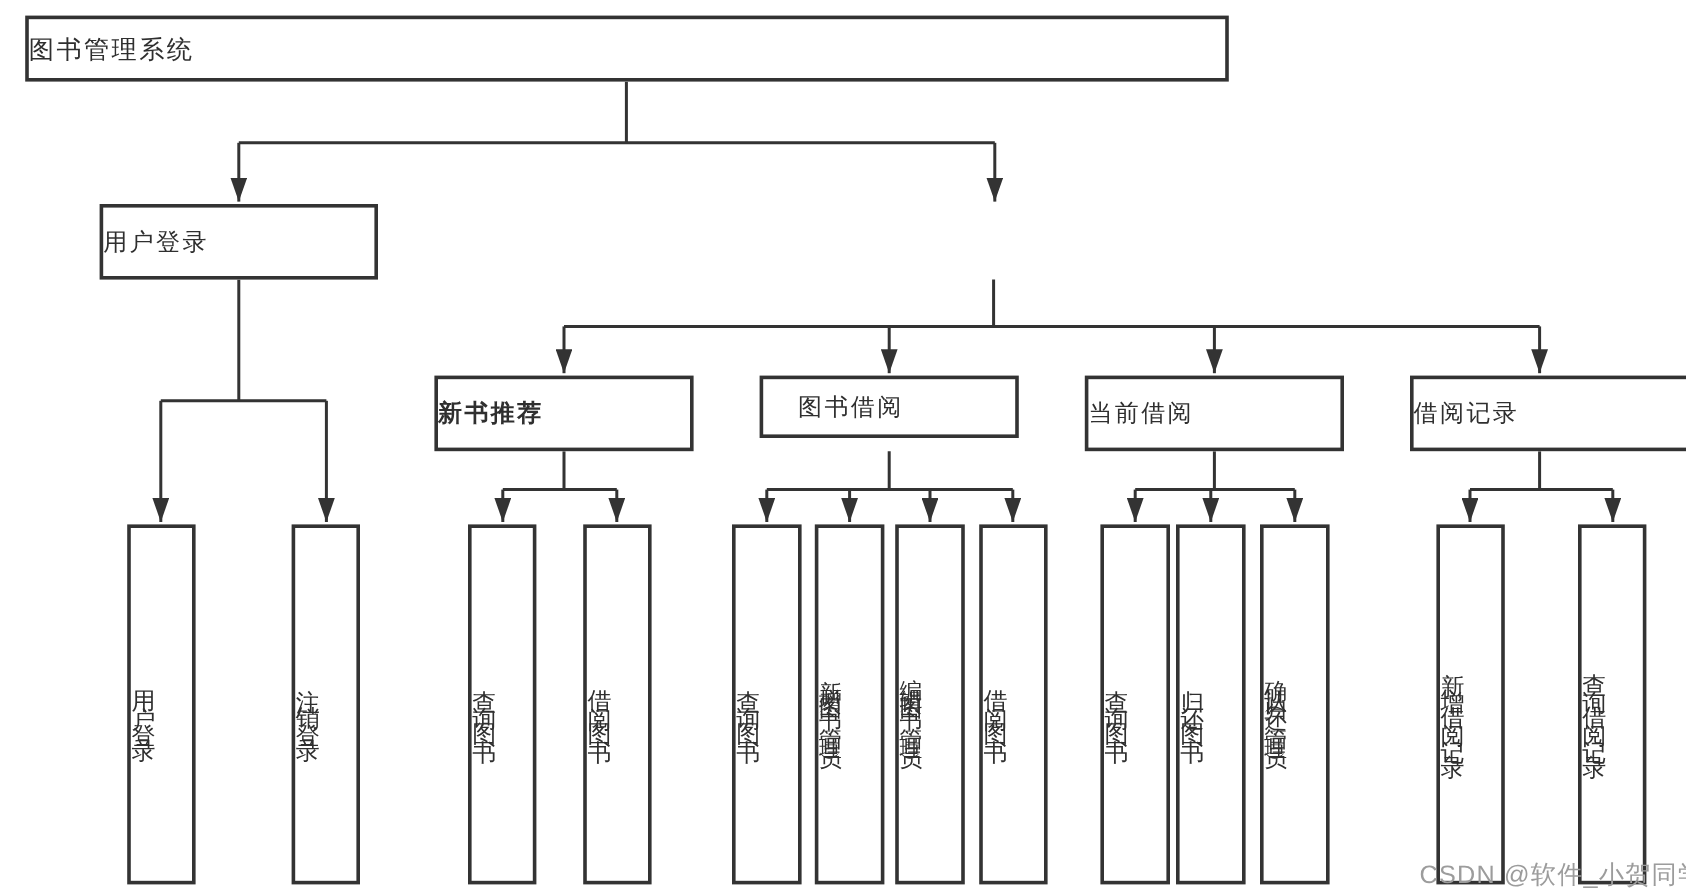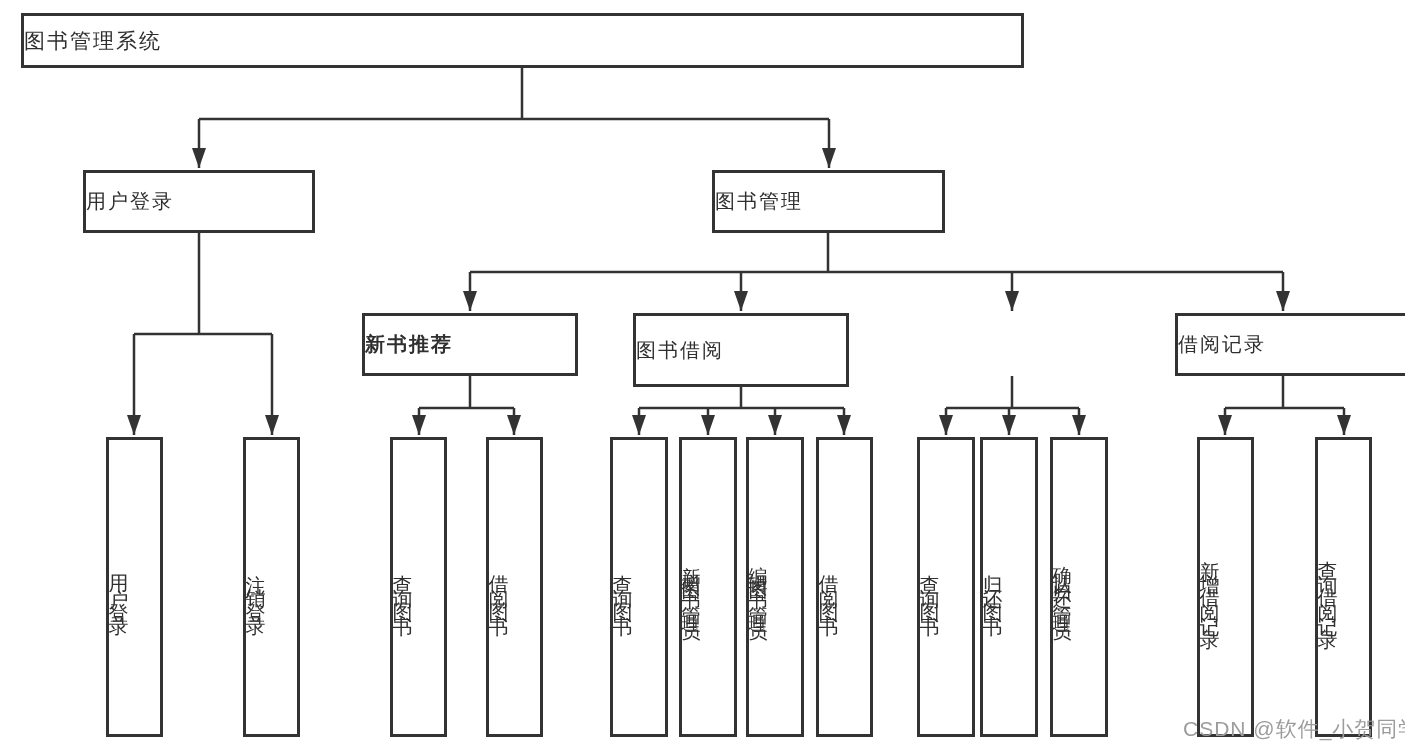--- a/index.html
+++ b/index.html
@@ -113,29 +113,29 @@
     </g>
   </svg>
 
   <div class="box root-box" style="left:21px; top:13px; width:1003px; height:55px;">
     <span class="h-label">图书管理系统</span>
   </div>
 
   <div class="box" style="left:83px; top:170px; width:232px; height:63px;">
     <span class="h-label">用户登录</span>
   </div>
-  <div class="box" style="left:712px; top:170px; width:233px; height:63px;">
-    <span class="h-label">图书管理</span>
-  </div>
 
   <div class="box" style="left:362px; top:313px; width:216px; height:63px;font-weight:bold;">
     <span class="h-label">新书推荐</span>
   </div>
-  <div class="box" style="left:633px; top:313px; width:216px; height:74px;">
+  <div class="box" style="left:633px; top:313px; width:216px; height:52px;padding-left:29px;">
     <span class="h-label">图书借阅</span>
+  </div>
+  <div class="box" style="left:904px; top:313px; width:216px; height:63px;">
+    <span class="h-label">当前借阅</span>
   </div>
   <div class="box" style="left:1175px; top:313px; width:260px; height:63px;">
     <span class="h-label">借阅记录</span>
   </div>
 
   <div class="box" style="left:106px; top:437px; width:57px; height:300px;">
     <span class="leaf-label">用户登录</span>
   </div>
   <div class="box" style="left:243px; top:437px; width:57px; height:300px;">
     <span class="leaf-label">注销登录</span>

